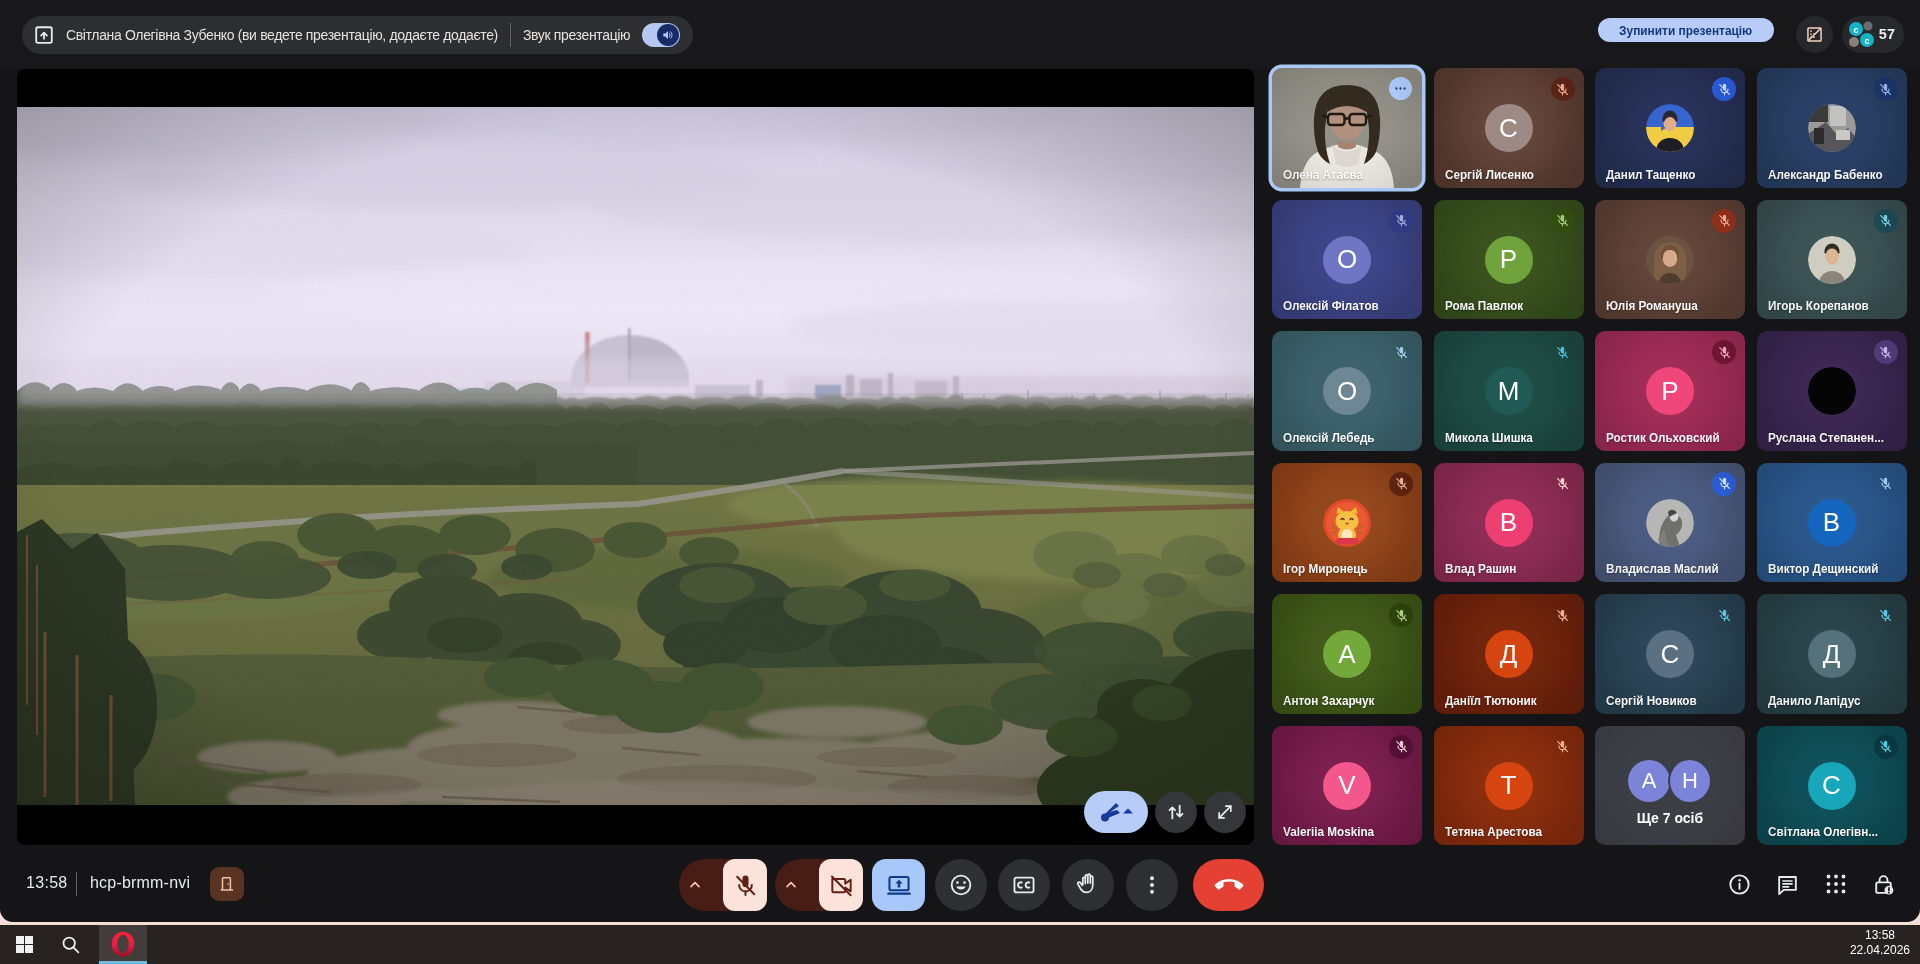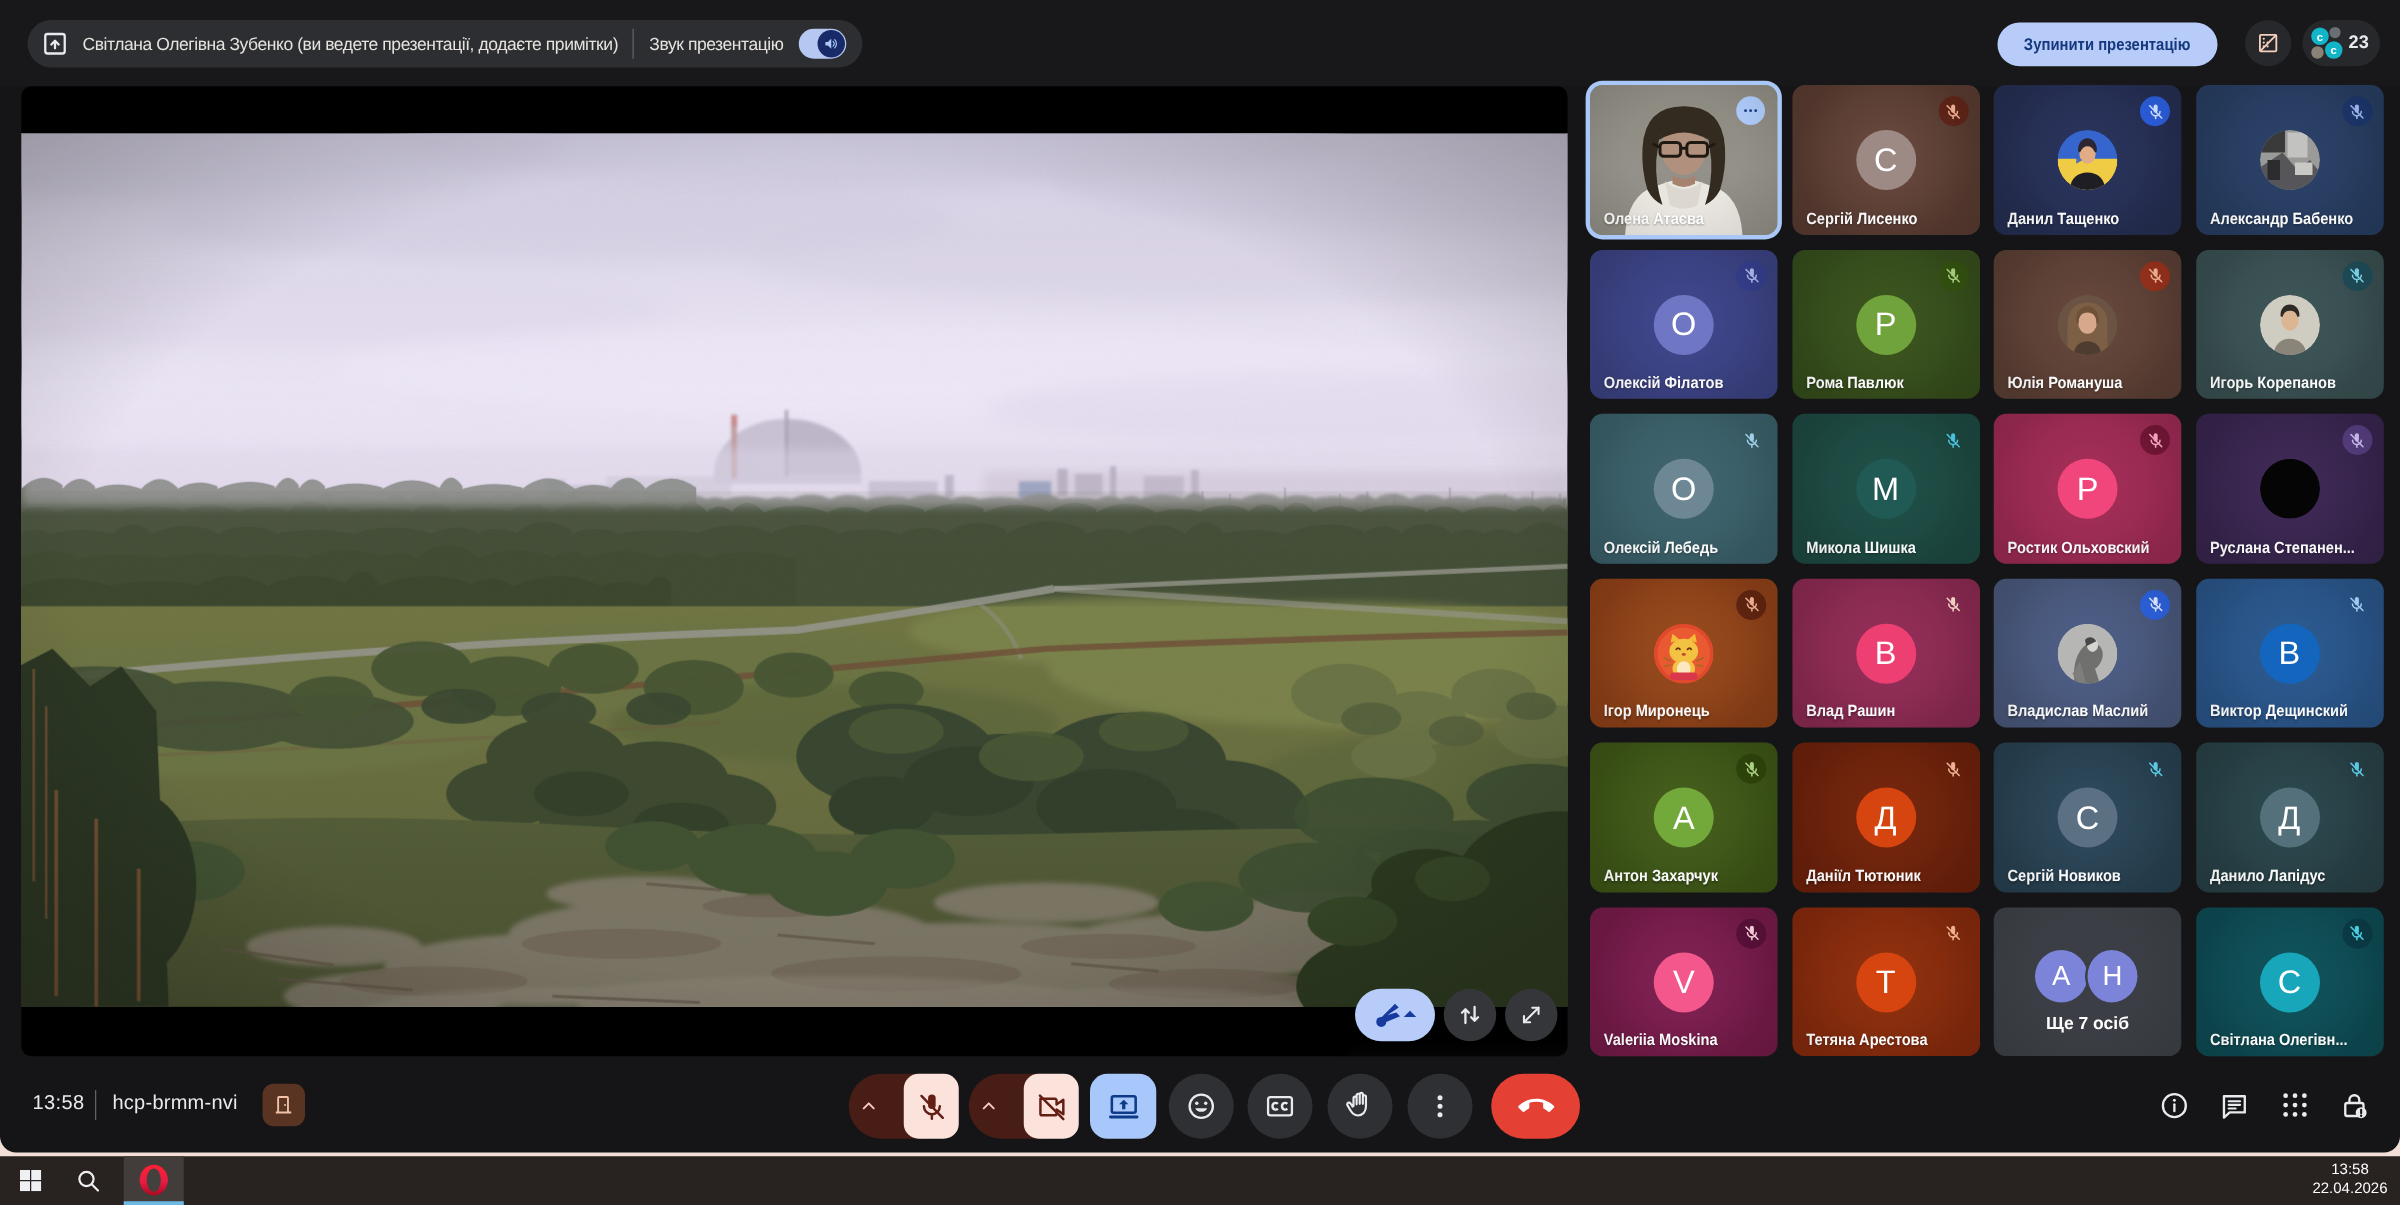--- a/index.html
+++ b/index.html
@@ -7,21 +7,21 @@
   #root { position:absolute; top:0; left:0; width:1920px; height:964px; }
   #deskline { position:absolute; left:0; top:908px; width:1920px; height:18px; background:#f3ded8; }
   #win { position:absolute; left:0; top:0; width:1920px; height:922px; background:#151518; border-radius:0 0 13px 13px; overflow:hidden; }
   
   #topbar { position:absolute; left:0; top:0; width:1920px; height:69px; background:#18181b; }
   #tb-pill { position:absolute; left:22px; top:16px; height:38px; border-radius:19px; background:#2c2e31; display:flex; align-items:center; padding:0 13px 0 11px; color:#e6e3df; font-size:14px; letter-spacing:-.35px; }
   #tb-pill .ico { width:22px; height:22px; margin-right:11px; }
   #tb-pill .sep { width:1px; height:24px; background:#5f6368; margin:0 12px; }
   .toggle { position:relative; width:38px; height:24px; border-radius:12px; background:#b6c8f1; margin-left:12px; }
   .toggle .knob { position:absolute; right:1px; top:1px; width:22px; height:22px; border-radius:50%; background:#182a68; display:flex; align-items:center; justify-content:center; }
-  #stopbtn { position:absolute; left:1598px; top:18px; width:176px; height:35px; border-radius:18px; background:#b7ccf8; color:#16387e; font-size:13.5px; font-weight:bold; display:flex; align-items:center; justify-content:center; } #stopbtn span { transform:scaleX(.88); white-space:nowrap; }
+  #stopbtn { position:absolute; left:1598px; top:18px; width:176px; height:24px; border-radius:18px; background:#b7ccf8; color:#16387e; font-size:13.5px; font-weight:bold; display:flex; align-items:center; justify-content:center; } #stopbtn span { transform:scaleX(.88); white-space:nowrap; }
   #jamb { position:absolute; left:1796px; top:16px; width:37px; height:37px; border-radius:50%; background:#27282b; display:flex; align-items:center; justify-content:center; }
   #ppl { position:absolute; left:1842px; top:16px; width:62px; height:37px; border-radius:19px; background:#27282b; color:#e8eaed; }
   #ppl .num { position:absolute; right:9px; top:10px; font-size:14.5px; font-weight:bold; }
   
   #stage { position:absolute; left:17px; top:69px; width:1237px; height:776px; background:#000; border-radius:8px; overflow:hidden; }
   #scene { position:absolute; left:0; top:38px; width:1237px; height:698px; }
   #vidshadow { position:absolute; left:1058px; top:772px; width:200px; height:80px; background:rgba(10,10,12,.6); border-radius:14px; filter:blur(5px); }
   .vbtn { position:absolute; border-radius:50%; background:#35363a; display:flex; align-items:center; justify-content:center; }
   #zapbtn { position:absolute; left:1067px; top:722px; width:64px; height:42px; border-radius:21px; background:#b7ccf8; display:flex; align-items:center; justify-content:center; }
   
@@ -49,21 +49,21 @@
 <div id="root">
   <div id="deskline"></div>
   <div id="win">
     <div id="topbar">
       <div id="tb-pill">
         <svg class="ico" viewBox="0 0 24 24" fill="none" stroke="#e8eaed" stroke-width="2">
             <rect x="3.5" y="3.5" width="17" height="17" rx="2"></rect>
             <path d="M12 16v-6" stroke-linecap="round"></path>
             <path d="M8.8 12.6 12 9.4l3.2 3.2" stroke-linecap="round" stroke-linejoin="round" fill="none"></path>
           </svg>
-        <span>Світлана Олегівна Зубенко (ви ведете презентації, додаєте примітки)</span>
+        <span>Світлана Олегівна Зубенко (ви ведете презентацію, додаєте додаєте)</span>
         <span class="sep"></span>
         <span>Звук презентацію</span>
         <div class="toggle">
             <div class="knob">
           <svg width="14" height="14" viewBox="0 0 24 24" fill="#aecbfa">
                 <path d="M4 9.5v5h3.5L12 19V5L7.5 9.5H4z"></path>
                 <path d="M14.5 8.7a4.7 4.7 0 010 6.6" stroke="#aecbfa" stroke-width="1.6" fill="none" stroke-linecap="round"></path>
                 <path d="M16.8 6.4a7.9 7.9 0 010 11.2" stroke="#aecbfa" stroke-width="1.6" fill="none" stroke-linecap="round"></path>
               </svg>
         </div>
@@ -81,21 +81,21 @@
       </div>
       <div id="ppl">
         <svg width="40" height="37" viewBox="0 0 40 37">
           <circle cx="14" cy="13" r="7" fill="#12b5c8"></circle>
             <text x="14" y="16.5" font-size="9" fill="#fff" text-anchor="middle" font-weight="bold">c</text>
           <circle cx="26" cy="10" r="4.5" fill="#6a6f75"></circle>
           <circle cx="12" cy="26" r="5" fill="#8a8276"></circle>
           <circle cx="25" cy="24" r="7" fill="#12b5c8"></circle>
             <text x="25" y="27.5" font-size="9" fill="#fff" text-anchor="middle" font-weight="bold">c</text>
         </svg>
-        <div class="num">23</div>
+        <div class="num">57</div>
       </div>
     </div>
     <div id="stage">
       <div id="scene"><svg width="1237" height="698" viewBox="0 0 1237 698" preserveAspectRatio="none">
             <defs>
 <linearGradient id="sky" x1="0" y1="0" x2="0" y2="1">
  <stop offset="0" stop-color="#d3cee2"></stop>
                 <stop offset=".2" stop-color="#dbd6e9"></stop>
  <stop offset=".42" stop-color="#e5dff0"></stop>
                 <stop offset=".62" stop-color="#ebe5f5"></stop>

